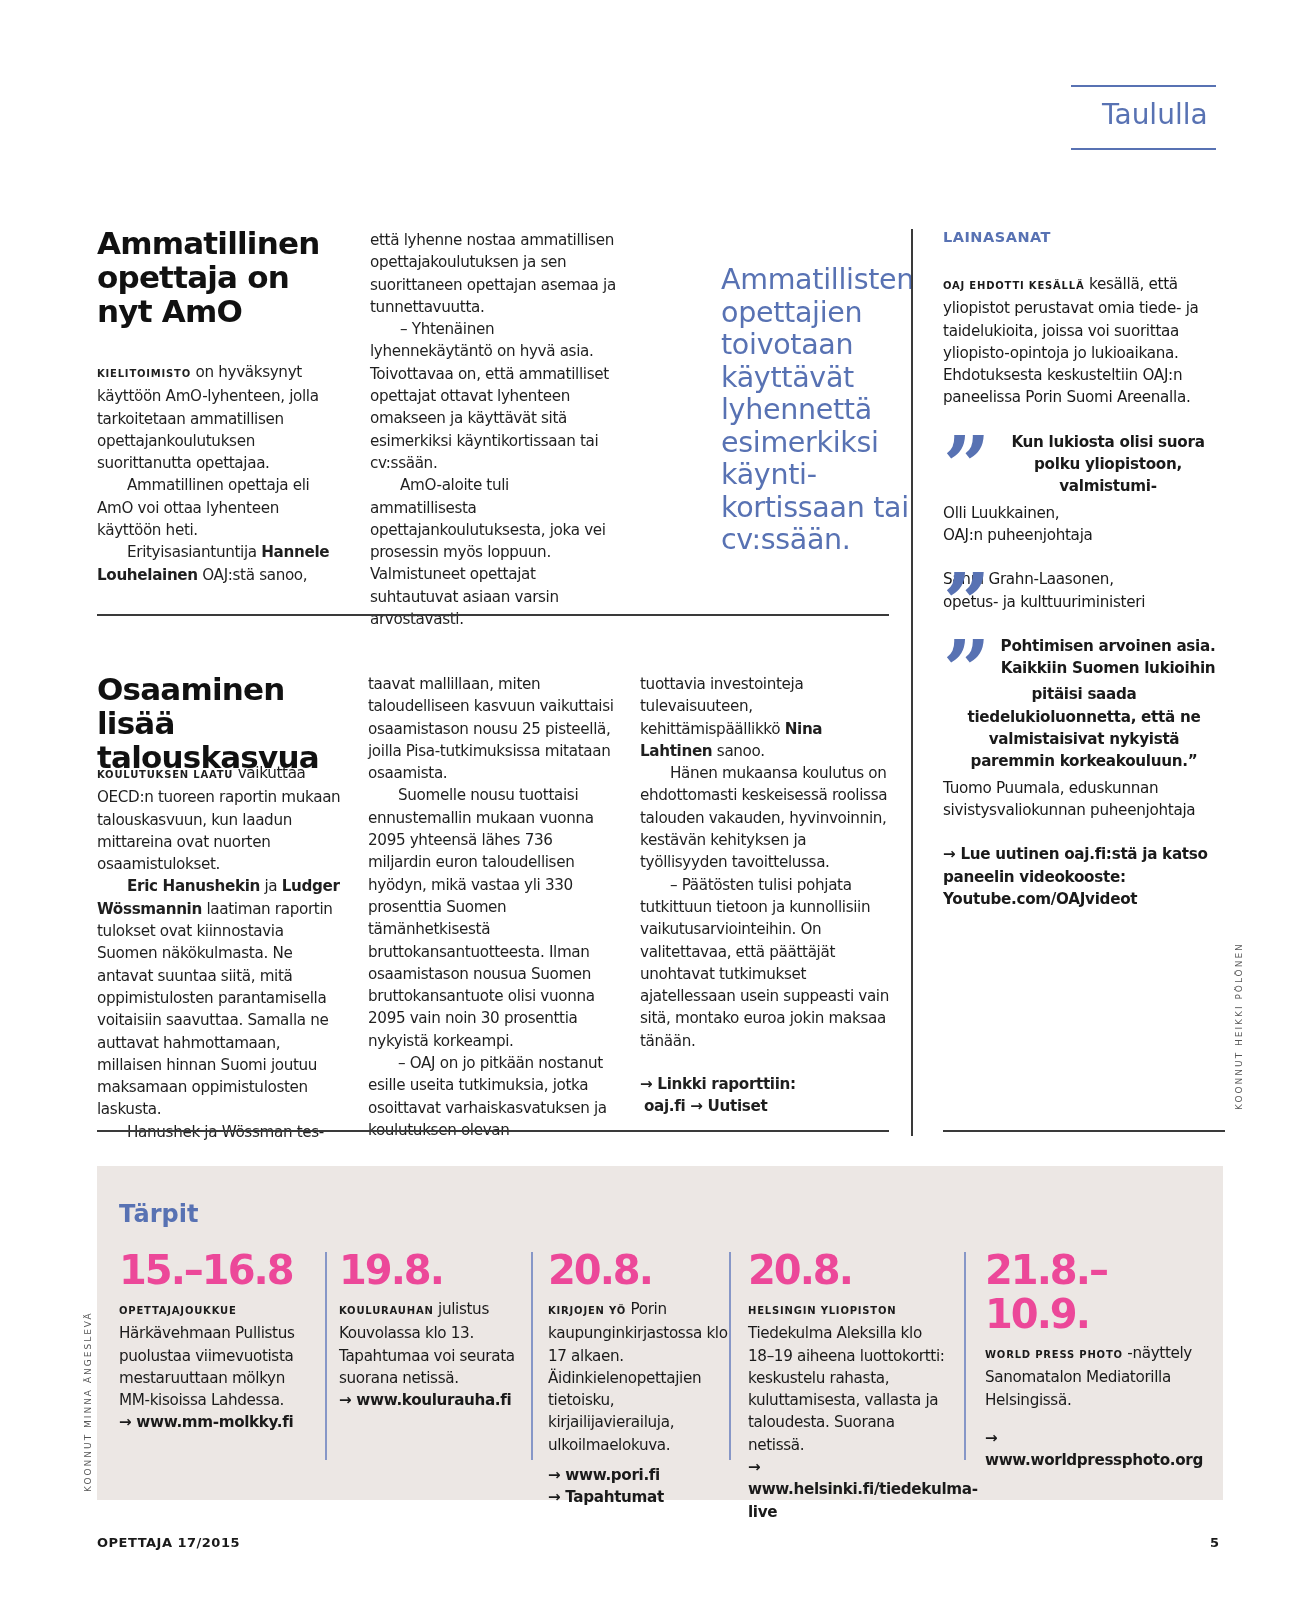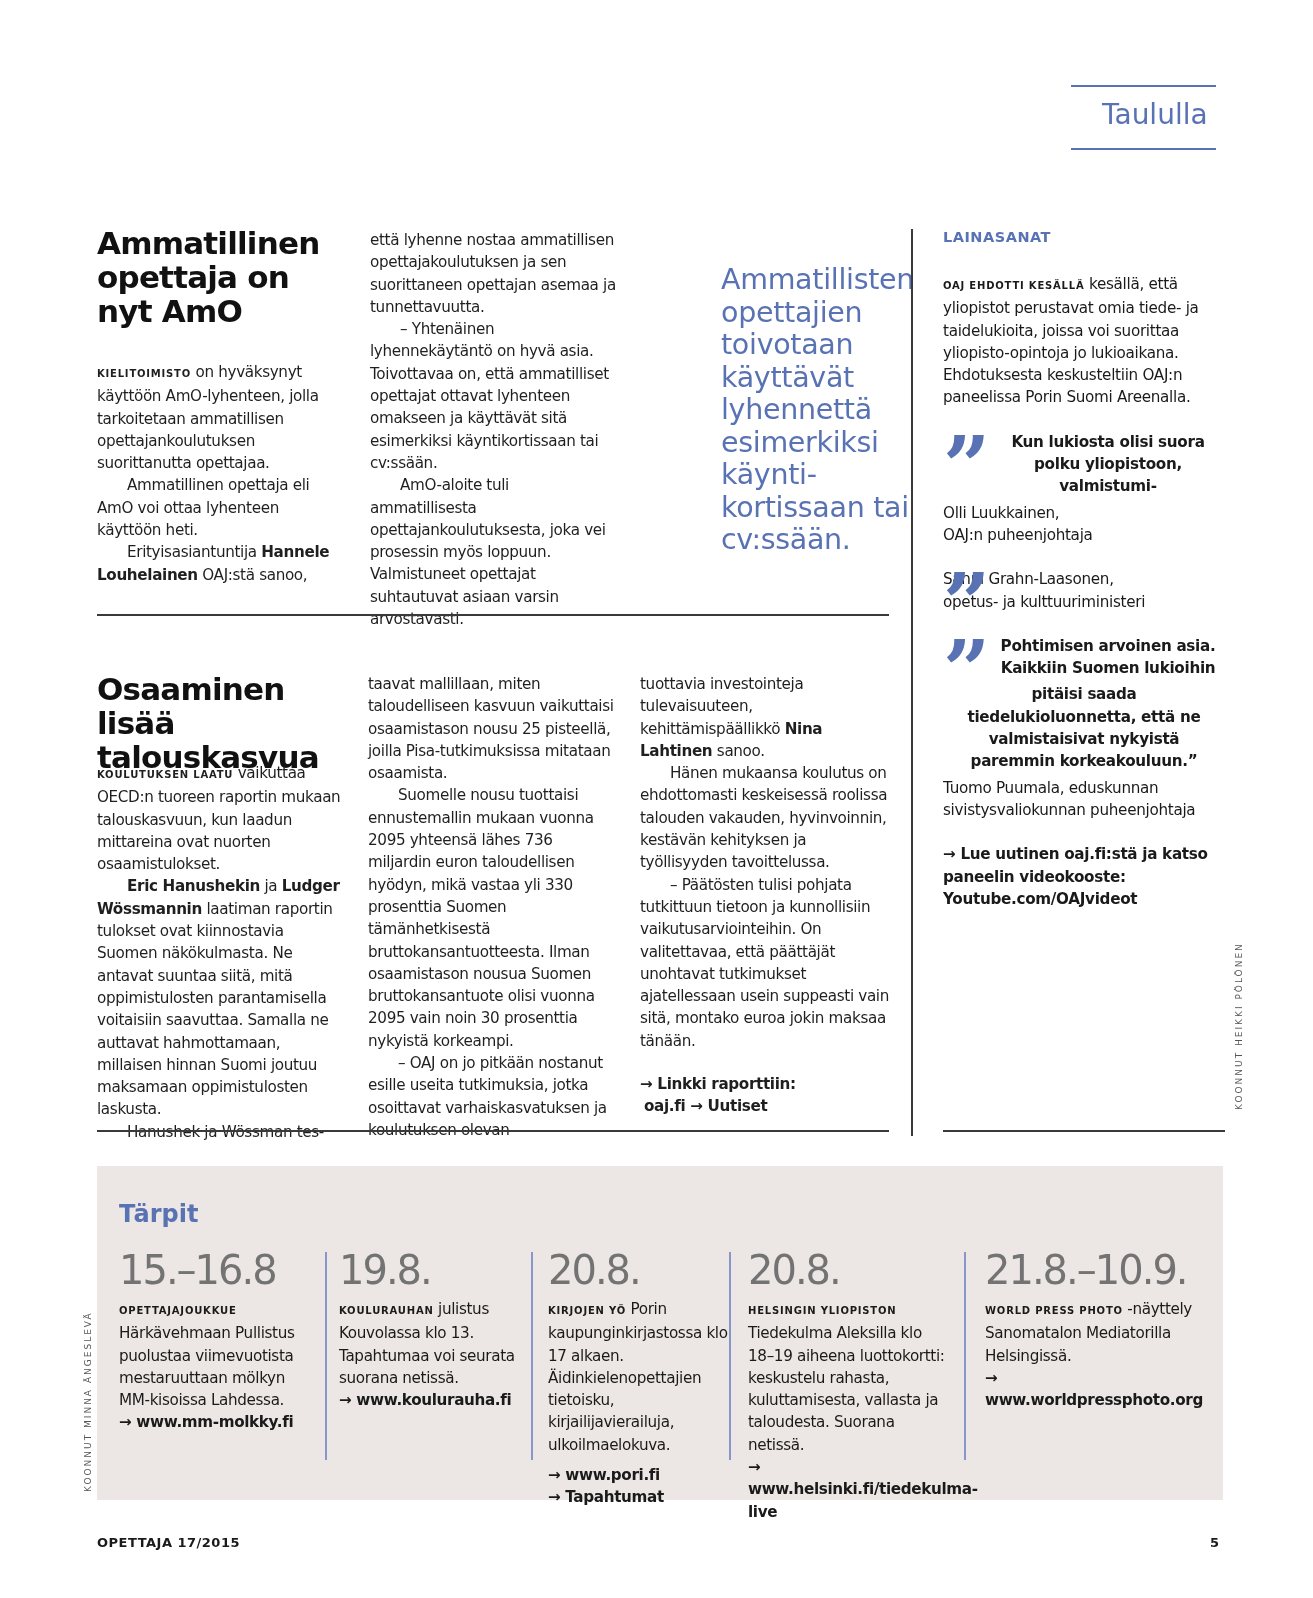--- a/index.html
+++ b/index.html
@@ -19,21 +19,21 @@
   .pull-quote { font-size:28.5px; line-height:32.5px; color:#5872b3; letter-spacing:-0.3px; }
   .right-col { font-size:15.2px; line-height:22.3px; letter-spacing:-0.3px; }
   .quote-block { position:relative; font-weight:bold; }
   .quote-mark { position:absolute; left:0; top:-6px; font-size:82px; line-height:82px; color:#5872b3; font-family:"DejaVu Serif", serif; font-weight:bold; letter-spacing:-10px; }
   .quote-text p { margin:4px;text-align:center; }
   .quote-text .first { padding-left:48px; }
   .quote-source { font-weight:normal; }
   .tarpit-box { position:absolute; left:97px; top:1166px; width:1126px; height:334px; background:#ece7e4; }
   .tarpit-title { font-size:24px; font-weight:bold; color:#5872b3; }
   .event { position:absolute; top:1248px; }
-  .event-date { font-size:40px; font-weight:normal; color:#737373; letter-spacing:-2px; line-height:44px; }
+  .event-date { font-size:40px; font-weight:bold; color:#ec4899; letter-spacing:-2px; line-height:44px; }
   .event-body { font-size:15.2px; line-height:22.3px; letter-spacing:-0.35px; margin-top:6px; }
   .event-sep { position:absolute; top:1252px; width:2px; height:208px; background:#8797c7; }
   .credit { position:absolute; font-size:9px; letter-spacing:2px; color:#555; transform-origin:left top; white-space:nowrap; }
   .footer { font-size:13px; font-weight:bold; letter-spacing:0.5px; }
   a.lnk { color:inherit; text-decoration:none; font-weight:bold; }
 </style>
 </head>
 <body>
 
 <div class="rule-blue" style="left:1071px; top:85px; width:145px;"></div>
@@ -159,17 +159,17 @@
   <div class="event-date">20.8.</div>
   <div class="event-body"><span class="lead">HELSINGIN YLIOPISTON</span><span> Tiedekulma Aleksilla klo 18–19 aiheena luottokortti: keskustelu rahasta, kuluttamisesta, vallasta ja taloudesta. Suorana netissä.</span></div>
   <div class="event-body" style="margin-top:0;"><a class="lnk">→ www.helsinki.fi/tiedekulma-live</a></div>
 </div>
 
 <div class="event-sep" style="left:964px;"></div>
 
 <div class="event" style="left:985px; width:215px;">
   <div class="event-date">21.8.–10.9.</div>
   <div class="event-body"><span class="lead">WORLD PRESS PHOTO</span><span> -näyttely Sanomatalon Mediatorilla Helsingissä.</span></div>
-  <div class="event-body" style="margin-top:0;"><a class="lnk">→ www.worldpressphoto.org</a></div>
+  <div class="event-body" style="margin-top:16px;"><a class="lnk">→ www.worldpressphoto.org</a></div>
 </div>
 
 <div class="abs footer" style="left:97px; top:1535px;">OPETTAJA 17/2015</div>
 <div class="abs footer" style="left:1210px; top:1535px;">5</div>
 
 </body></html>

